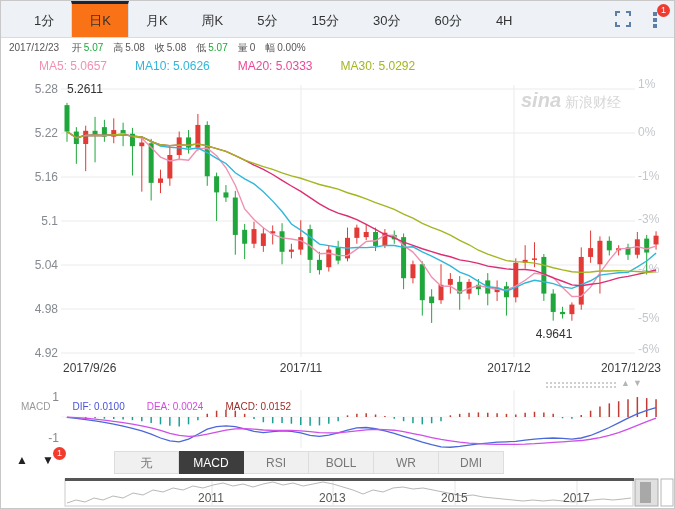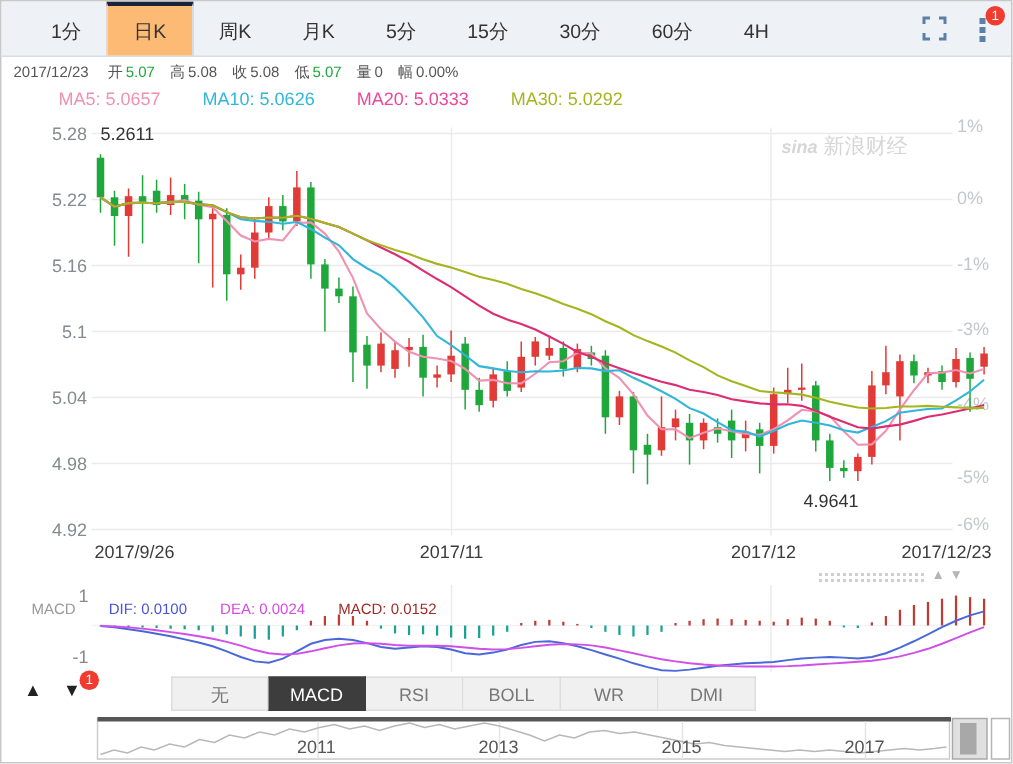--- a/index.html
+++ b/index.html
@@ -4,34 +4,34 @@
 <style>
   html,body{margin:0;padding:0;}
   #app{position:relative;width:673px;height:507px;border:1px solid #c8c8c8;background:#fff;
        font-family:"Liberation Sans","DejaVu Sans",sans-serif;overflow:hidden;}
   svg{position:absolute;top:0;left:0;}
   
   .toolbar{position:absolute;top:0;left:0;right:0;height:36px;background:#eef2f7;
            border-bottom:1px solid #d5dce4;z-index:5;}
   .tabs{display:flex;margin-left:16px;height:36px;}
   .ptab{padding:0 17px;line-height:34px;font-size:13px;color:#333;cursor:pointer;border-top:3px solid transparent;box-sizing:border-box;}
-  .ptab.active{background:#fdba74;border-top:3px solid #16253c;border-left:1px solid #d5dce4;border-right:1px solid #d5dce4;}
+  .ptab.active{background:#f97316;border-top:3px solid #16253c;border-left:1px solid #d5dce4;border-right:1px solid #d5dce4;}
   .tool-icons{position:absolute;right:10px;top:9px;display:flex;gap:14px;z-index:6;}
   .icon-btn{width:18px;height:18px;cursor:pointer;position:relative;}
   .badge{position:absolute;width:13px;height:13px;border-radius:50%;background:#f23b2f;color:#fff;
          font-size:9px;line-height:13px;text-align:center;z-index:9;}
   #toolbar-badge{right:-6px;top:-6px;}
   
   .quote-row{position:absolute;top:40px;left:8px;font-size:10px;color:#555;z-index:5;white-space:nowrap;}
   .quote-row b{font-weight:normal;margin:0 2px 0 10px;}
   .quote-row .g{color:#1ea83c;}
   .ma-row{position:absolute;top:58px;left:38px;font-size:12px;z-index:5;white-space:nowrap;}
   .ma-row span{margin-right:28px;}
   .watermark{position:absolute;top:88px;left:520px;color:#d6d6d6;font-size:14px;z-index:1;}
-  .watermark i{font-style:italic;font-weight:bold;font-size:12px;margin-right:4px;text-align:center;}
+  .watermark i{font-style:italic;font-weight:bold;font-size:20px;margin-right:4px;text-align:center;}
   
   .macd-row{position:absolute;top:373px;left:20px;font-size:10px;z-index:5;white-space:nowrap;margin-top:27px;}
   .macd-row span{margin-right:22px;}
   .drag-dots{position:absolute;top:381px;left:545px;width:70px;height:6px;cursor:row-resize;z-index:5;}
   .drag-dots div{height:2px;margin-bottom:2px;background-image:repeating-linear-gradient(90deg,#cfcfcf 0 2px,transparent 2px 4px);}
   .mini-arrow{position:absolute;top:377px;font-size:9px;color:#b5b5b5;z-index:5;cursor:pointer;}
   
   .ind-btn{position:absolute;top:452px;font-size:12px;color:#222;cursor:pointer;z-index:5;}
   #ind-badge{left:52px;top:446px;}
   .ind-tabs{position:absolute;top:450px;left:113px;display:flex;z-index:5;}
@@ -290,22 +290,22 @@
       <text x="562" y="501" fill="#555" font-size="12" text-anchor="start" font-family="&quot;Liberation Sans&quot;,sans-serif">2017</text>
       <rect x="634" y="478" width="23" height="27" fill="#e0e0e0" stroke="#aaa"></rect>
       <rect x="639" y="481" width="11" height="21" fill="#a8a8a8"></rect>
       <rect x="660" y="478" width="12" height="27" fill="#fff" stroke="#b5b5b5"></rect>
     </svg>
 
   <div class="toolbar">
     <div class="tabs" id="period-tabs">
         <div class="ptab">1分</div>
         <div class="ptab active">日K</div>
+        <div class="ptab">月K</div>
         <div class="ptab">周K</div>
-        <div class="ptab">月K</div>
         <div class="ptab">5分</div>
         <div class="ptab">15分</div>
         <div class="ptab">30分</div>
         <div class="ptab">60分</div>
         <div class="ptab">4H</div>
       </div>
   </div>
   <div class="tool-icons">
     <div class="icon-btn">
       <svg width="18" height="18" viewBox="0 0 18 18">

